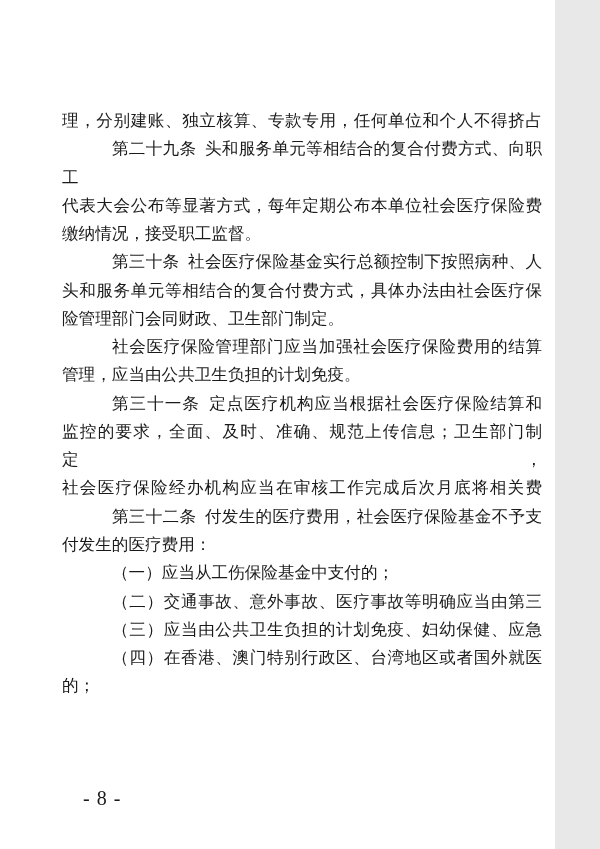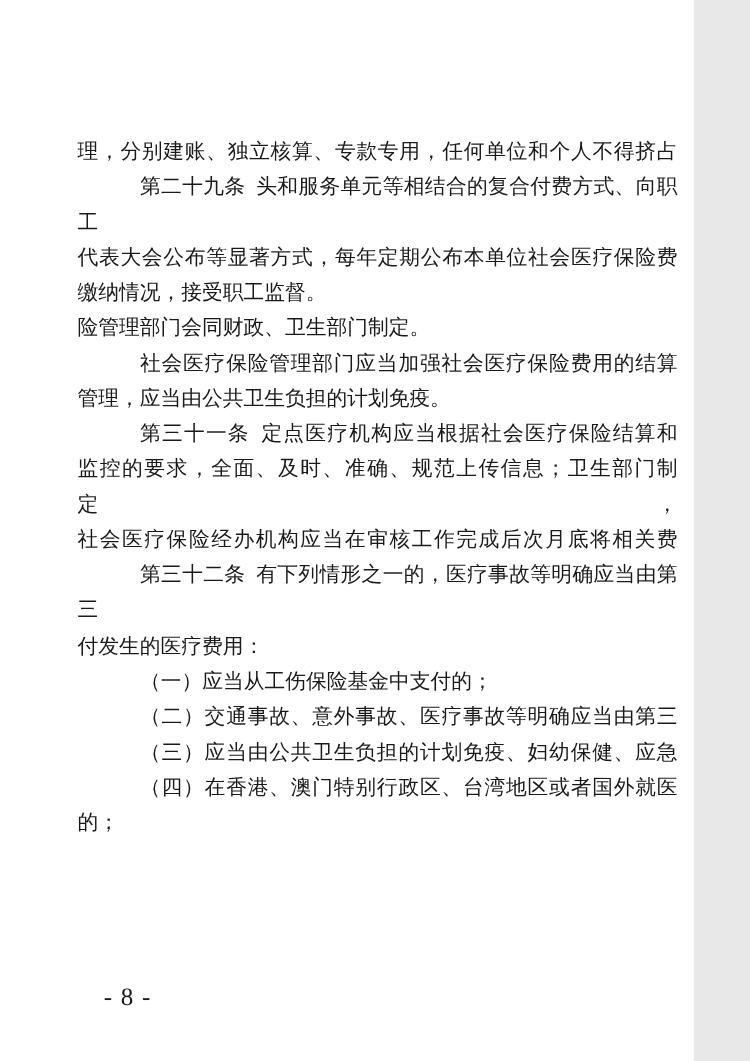--- a/index.html
+++ b/index.html
@@ -49,27 +49,29 @@
 </style>
 </head>
 <body>
 
 <div class="doc-page" style="background: rgb(255, 255, 255);">
   <div class="text-body" style="color: rgb(26, 26, 26);">
       <div class="line">理，分别建账、独立核算、专款专用，任何单位和个人不得挤占</div>
       <div class="line first">第二十九条 头和服务单元等相结合的复合付费方式、向职工</div>
       <div class="line">代表大会公布等显著方式，每年定期公布本单位社会医疗保险费</div>
       <div class="line para-end">缴纳情况，接受职工监督。</div>
+      <div class="line first">第三十条 社会医疗保险基金实行总额控制下按照病种、人</div>
+      <div class="line">头和服务单元等相结合的复合付费方式，具体办法由社会医疗保</div>
       <div class="line para-end">险管理部门会同财政、卫生部门制定。</div>
       <div class="line first">社会医疗保险管理部门应当加强社会医疗保险费用的结算</div>
       <div class="line para-end">管理，应当由公共卫生负担的计划免疫。</div>
       <div class="line first">第三十一条 定点医疗机构应当根据社会医疗保险结算和</div>
       <div class="line">监控的要求，全面、及时、准确、规范上传信息；卫生部门制定，</div>
       <div class="line">社会医疗保险经办机构应当在审核工作完成后次月底将相关费</div>
-      <div class="line first">第三十二条 有下列情形之一的，医疗事故等明确应当由第三</div>
+      <div class="line first">第三十二条 付发生的医疗费用，社会医疗保险基金不予支</div>
       <div class="line para-end">付发生的医疗费用：</div>
       <div class="line first para-end">（一）应当从工伤保险基金中支付的；</div>
       <div class="line first">（二）交通事故、意外事故、医疗事故等明确应当由第三</div>
       <div class="line first">（三）应当由公共卫生负担的计划免疫、妇幼保健、应急</div>
       <div class="line first">（四）在香港、澳门特别行政区、台湾地区或者国外就医</div>
       <div class="line para-end">的；</div>
     </div>
   <div class="page-number">- 8 -</div>
 </div>
 

